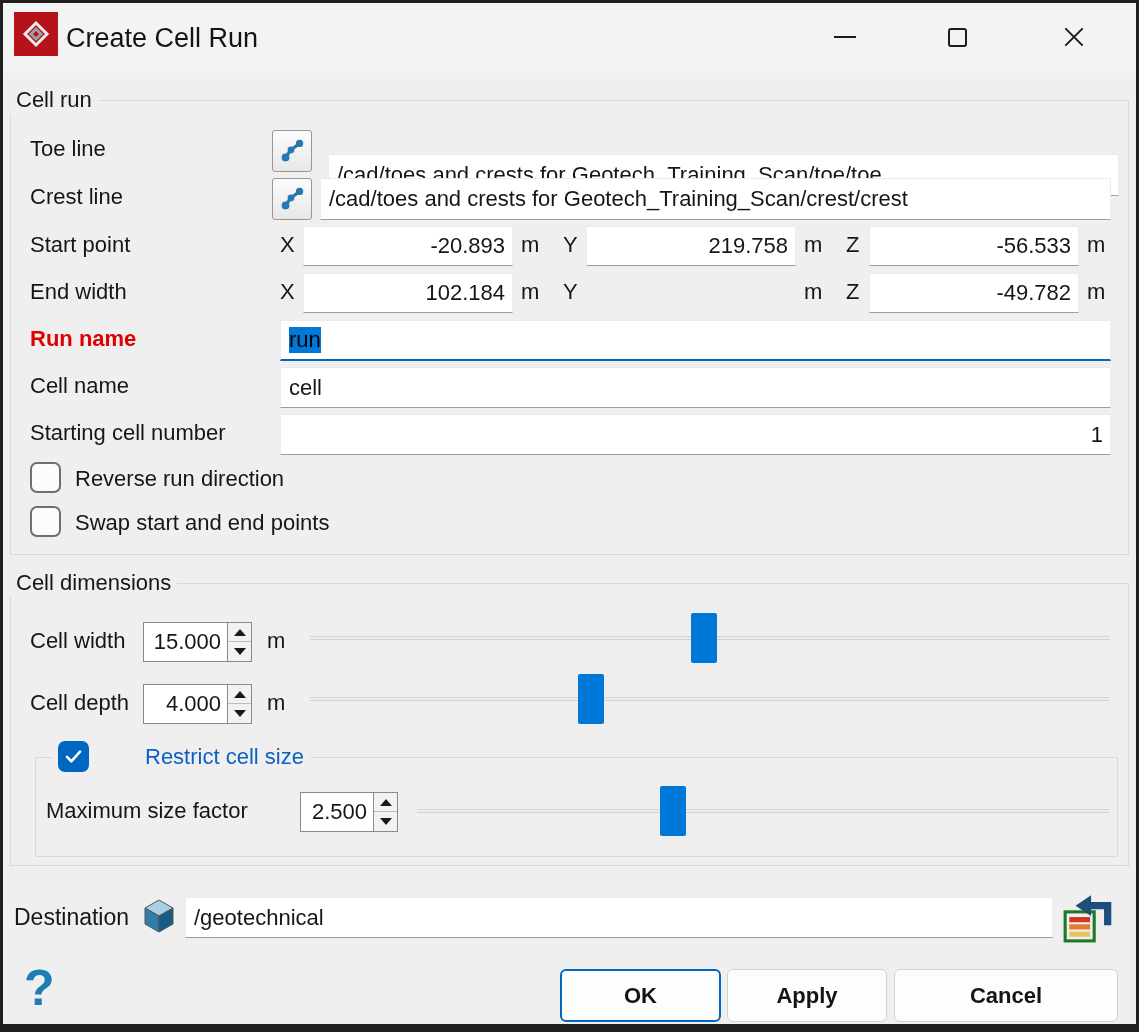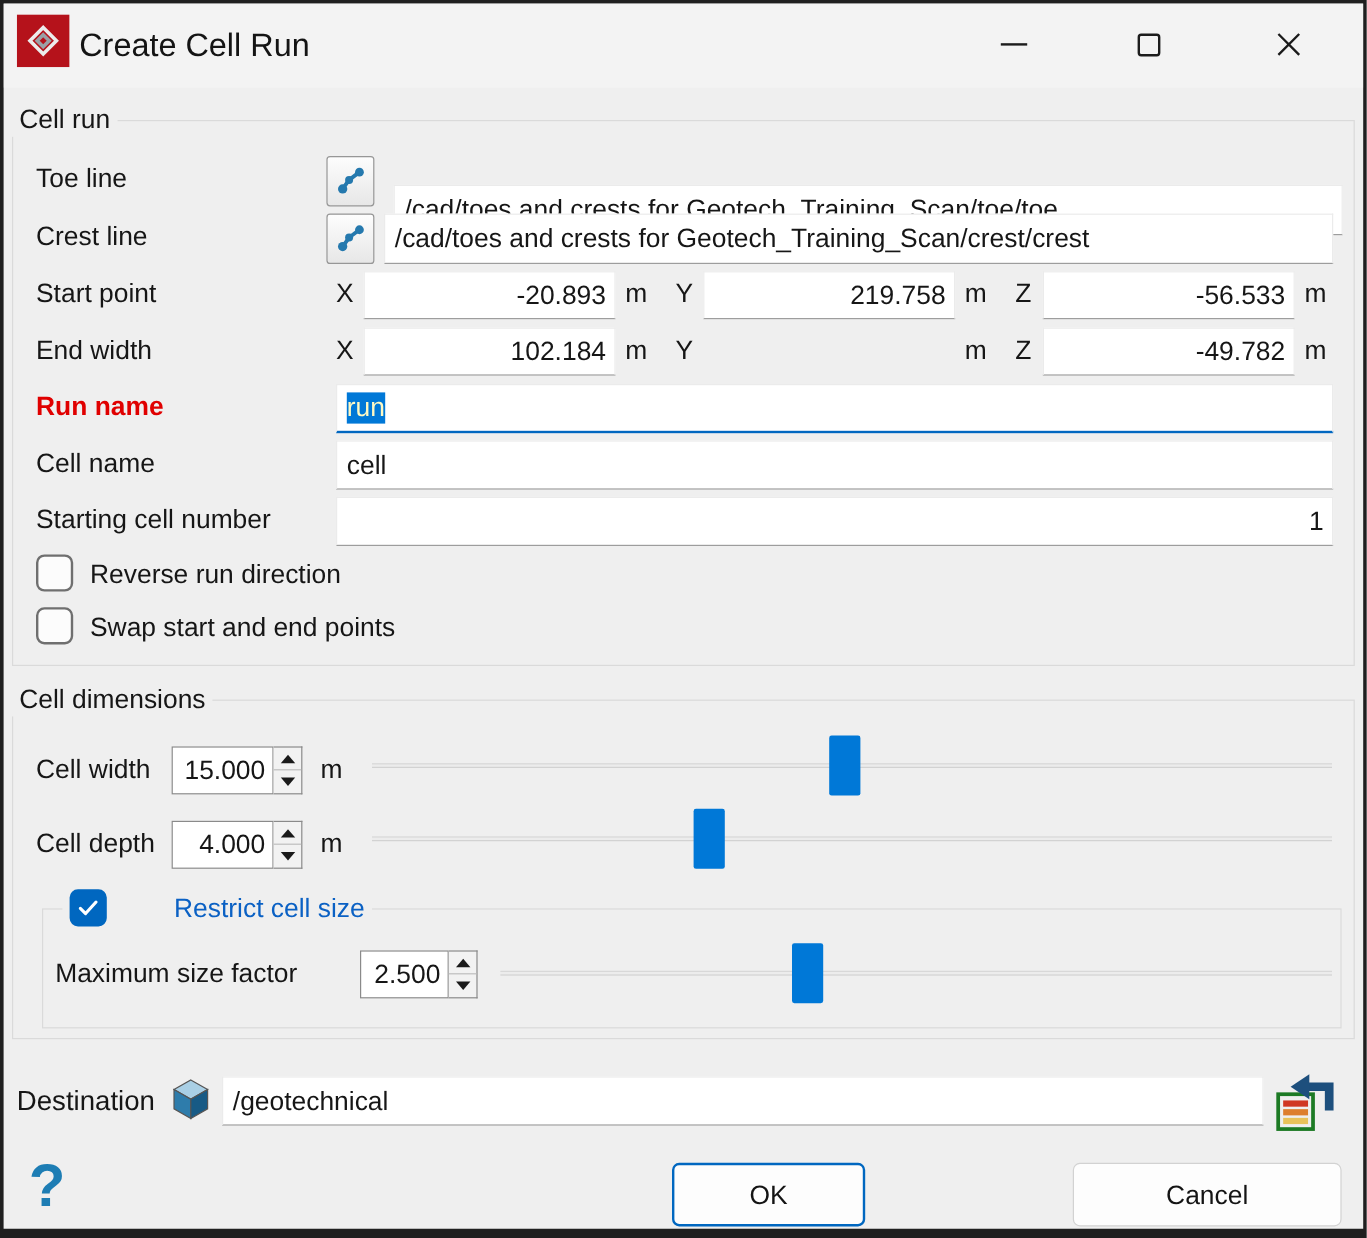--- a/index.html
+++ b/index.html
@@ -23,21 +23,21 @@
   .frame-label { position:absolute; background:#efefef; padding:0 6px; font-size:22px; line-height:28px; z-index:2; }
   
   .lbl { position:absolute; font-size:22px; line-height:26px; white-space:nowrap; }
   .tfield {
     position:absolute; background:#fff; border:1px solid #ebebeb; border-bottom:1px solid #9d9d9d;
     font-size:22px; display:flex; align-items:center; overflow:hidden; white-space:nowrap;
   }
   .tfield.left { padding-left:8px; justify-content:flex-start; }
   .tfield.num  { padding-right:7px; justify-content:flex-end; }
   .tfield.focused { border-bottom:2px solid #0067c0; }
-  .sel { background:#0078d7; color:#fef9c3; }
+  .sel { background:#0078d7; color:#000000; }
   
   .picker-btn {
     position:absolute; width:40px; height:42px;
     background:linear-gradient(#fdfdfd,#e7e7e7);
     border:1px solid #979797; border-radius:3px;
     display:flex; align-items:center; justify-content:center;
   }
   
   .checkbox {
     position:absolute; width:31px; height:31px; border:2px solid #6f6f6f; border-radius:7px;
@@ -56,21 +56,21 @@
   .spin-btn.up { border-bottom:1px solid #bdbdbd; }
   .tri-up   { width:0; height:0; border-left:6px solid transparent; border-right:6px solid transparent; border-bottom:7px solid #1a1a1a; }
   .tri-down { width:0; height:0; border-left:6px solid transparent; border-right:6px solid transparent; border-top:7px solid #1a1a1a; }
   
   .slider { position:absolute; height:50px; }
   .groove { position:absolute; left:0; right:0; height:4px; background:#ececec; border-top:1px solid #d8d8d8; border-bottom:1px solid #d2d2d2; }
   .handle { position:absolute; width:26px; height:50px; background:#0078d7; border-radius:2px; }
   
   .btn {
     position:absolute; height:53px; background:#fdfdfd; border:1px solid #d2d2d2; border-radius:6px;
-    font-size:22px; display:flex; align-items:center; justify-content:center; color:#141414;
+    font-size:22px; display:flex; align-items:center; justify-content:center; color:#141414;font-weight:bold;
   }
   .btn.default { border:2px solid #0067c0; }
   .help { position:absolute; left:21px; top:958px; font-size:50px; font-weight:bold; color:#1d7db4; line-height:54px; }
   .red { color:#e00000; }
   .blue-label { color:#0b61c4;margin-left:44px; }
 </style>
 </head>
 <body>
 
 <div class="window">
@@ -239,15 +239,16 @@
       <rect x="7" y="28" width="20" height="5" fill="#d03723"></rect>
       <rect x="7" y="35" width="20" height="5" fill="#dd7e2d"></rect>
       <rect x="7" y="42" width="20" height="5" fill="#e8c25a"></rect>
       <path d="M44 36 L44 17 L26 17" fill="none" stroke="#1d4f7d" stroke-width="7"></path>
       <path d="M28 7 L28 27 L13 17 Z" fill="#1d4f7d"></path>
     </svg>
   </div>
 
   <div class="help">?</div>
   <div class="btn default" style="left:557px; top:966px; width:161px;">OK</div>
+  <div class="btn" style="left:724px; top:966px; width:160px;">Apply</div>
   <div class="btn" style="left:891px; top:966px; width:224px;">Cancel</div>
 
 </div>
 
 </body></html>

